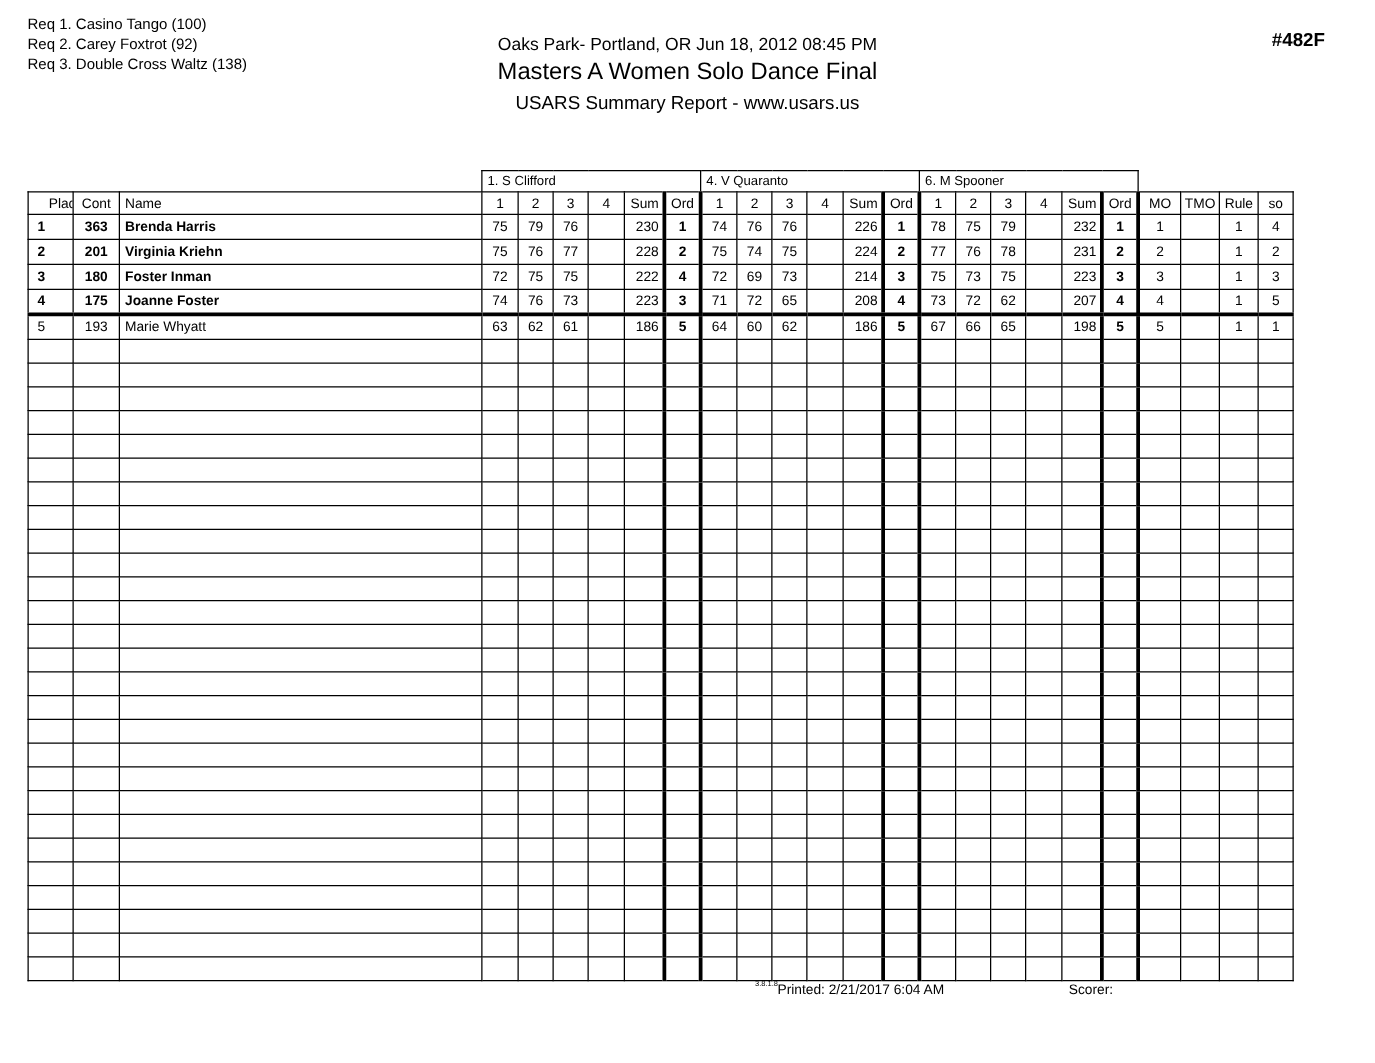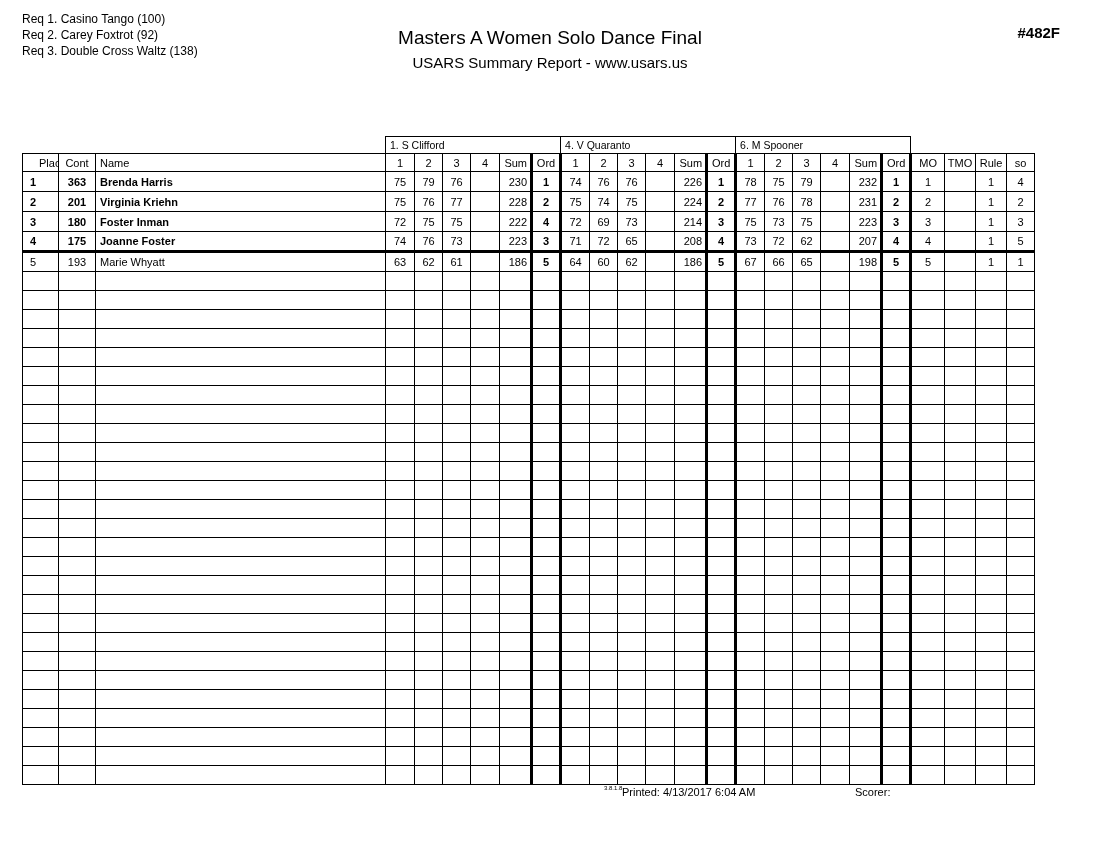--- a/index.html
+++ b/index.html
@@ -55,20 +55,21 @@
 </head>
 <body>
 
 <div class="req-list">
   <div>Req 1.  Casino Tango (100)</div>
   <div>Req 2.  Carey Foxtrot (92)</div>
   <div>Req 3.  Double Cross Waltz (138)</div>
 </div>
 
 <div class="title-block">
+  <div class="location">Oaks Park- Portland, OR  Jun 18, 2012  08:45 PM</div>
   <div class="event-title">Masters A Women Solo Dance Final</div>
   <div class="report-title">USARS Summary Report - www.usars.us</div>
 </div>
 
 <div class="event-number">#482F</div>
 
 <table class="results">
   <colgroup>
     <col style="width:36px">
       <col style="width:37px">
@@ -993,15 +994,15 @@
         <td class="c-mo"></td>
         <td class="c-tmo"></td>
         <td class="c-rule"></td>
         <td class="c-so"></td>
       </tr>
     </tbody>
 </table>
 
 <div class="footer">
   <span class="version">3.8.1.8</span>
-  <span class="printed">Printed:  4/13/2017  6:04 AM</span>
+  <span class="printed">Printed:  2/21/2017  6:04 AM</span>
   <span class="scorer">Scorer:</span>
 </div>
 
 </body></html>

